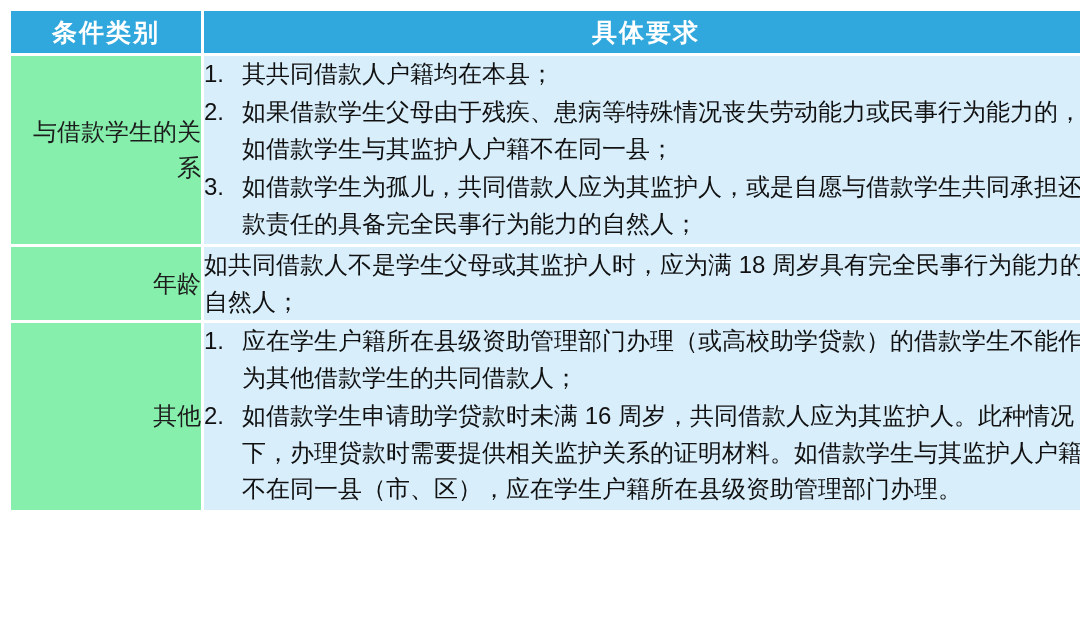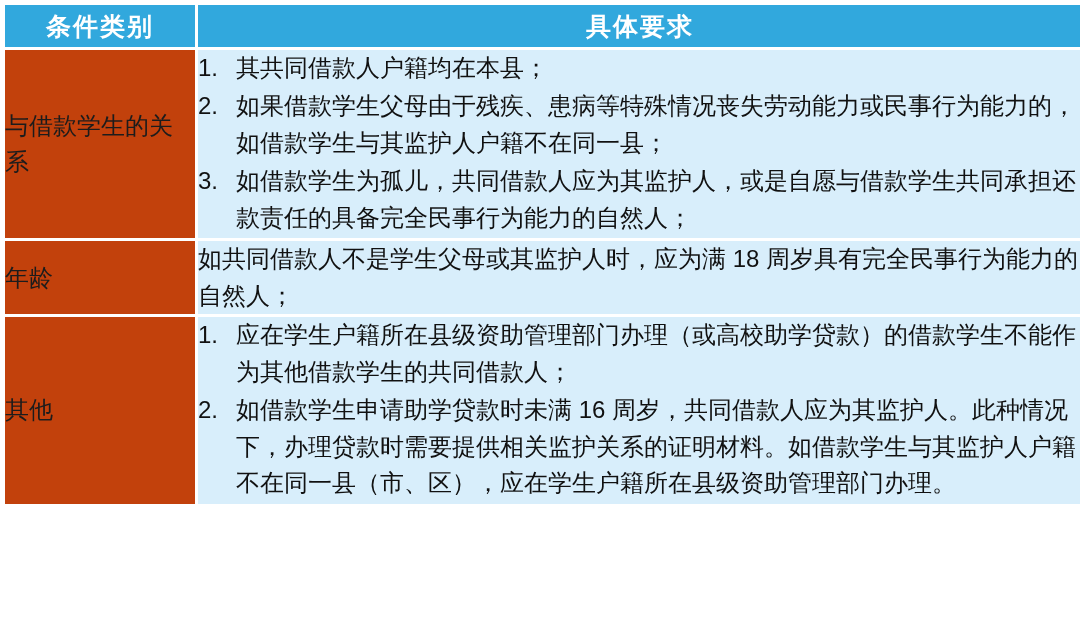--- a/index.html
+++ b/index.html
@@ -10,21 +10,21 @@
   body {
     width: 1080px;
     height: 624px;
     font-family: "Liberation Sans", "DejaVu Sans", sans-serif;
     overflow: hidden;
   }
   .table-wrap {
     width: 1080px;
     height: 624px;
     box-sizing: border-box;
-    padding: 2px;
+    padding: 8px;
   }
   table.req-table {
     border-collapse: separate;
     border-spacing: 3px;
     width: 1080px;
     table-layout: fixed;
     margin: 0;
   }
   table.req-table th, table.req-table td {
     padding: 0;
@@ -37,24 +37,24 @@
   th.hdr {
     background: #31a8dd;
     color: #ffffff;
     font-size: 25px;
     font-weight: bold;
     text-align: center;
     height: 42px;
     letter-spacing: 2px;
   }
   td.cat {
-    background: #c2410c;
+    background: #86efac;
     color: #1c1c1c;
     font-size: 24px;
-    text-align: left;
+    text-align: right;
     line-height: 1.5;
     padding: 8px 6px;
   }
   td.req {
     background: #d8eefb;
     color: #111111;
     font-size: 24px;
     line-height: 1.52;
     padding: 14px 16px 14px 14px;
     text-align: left;

